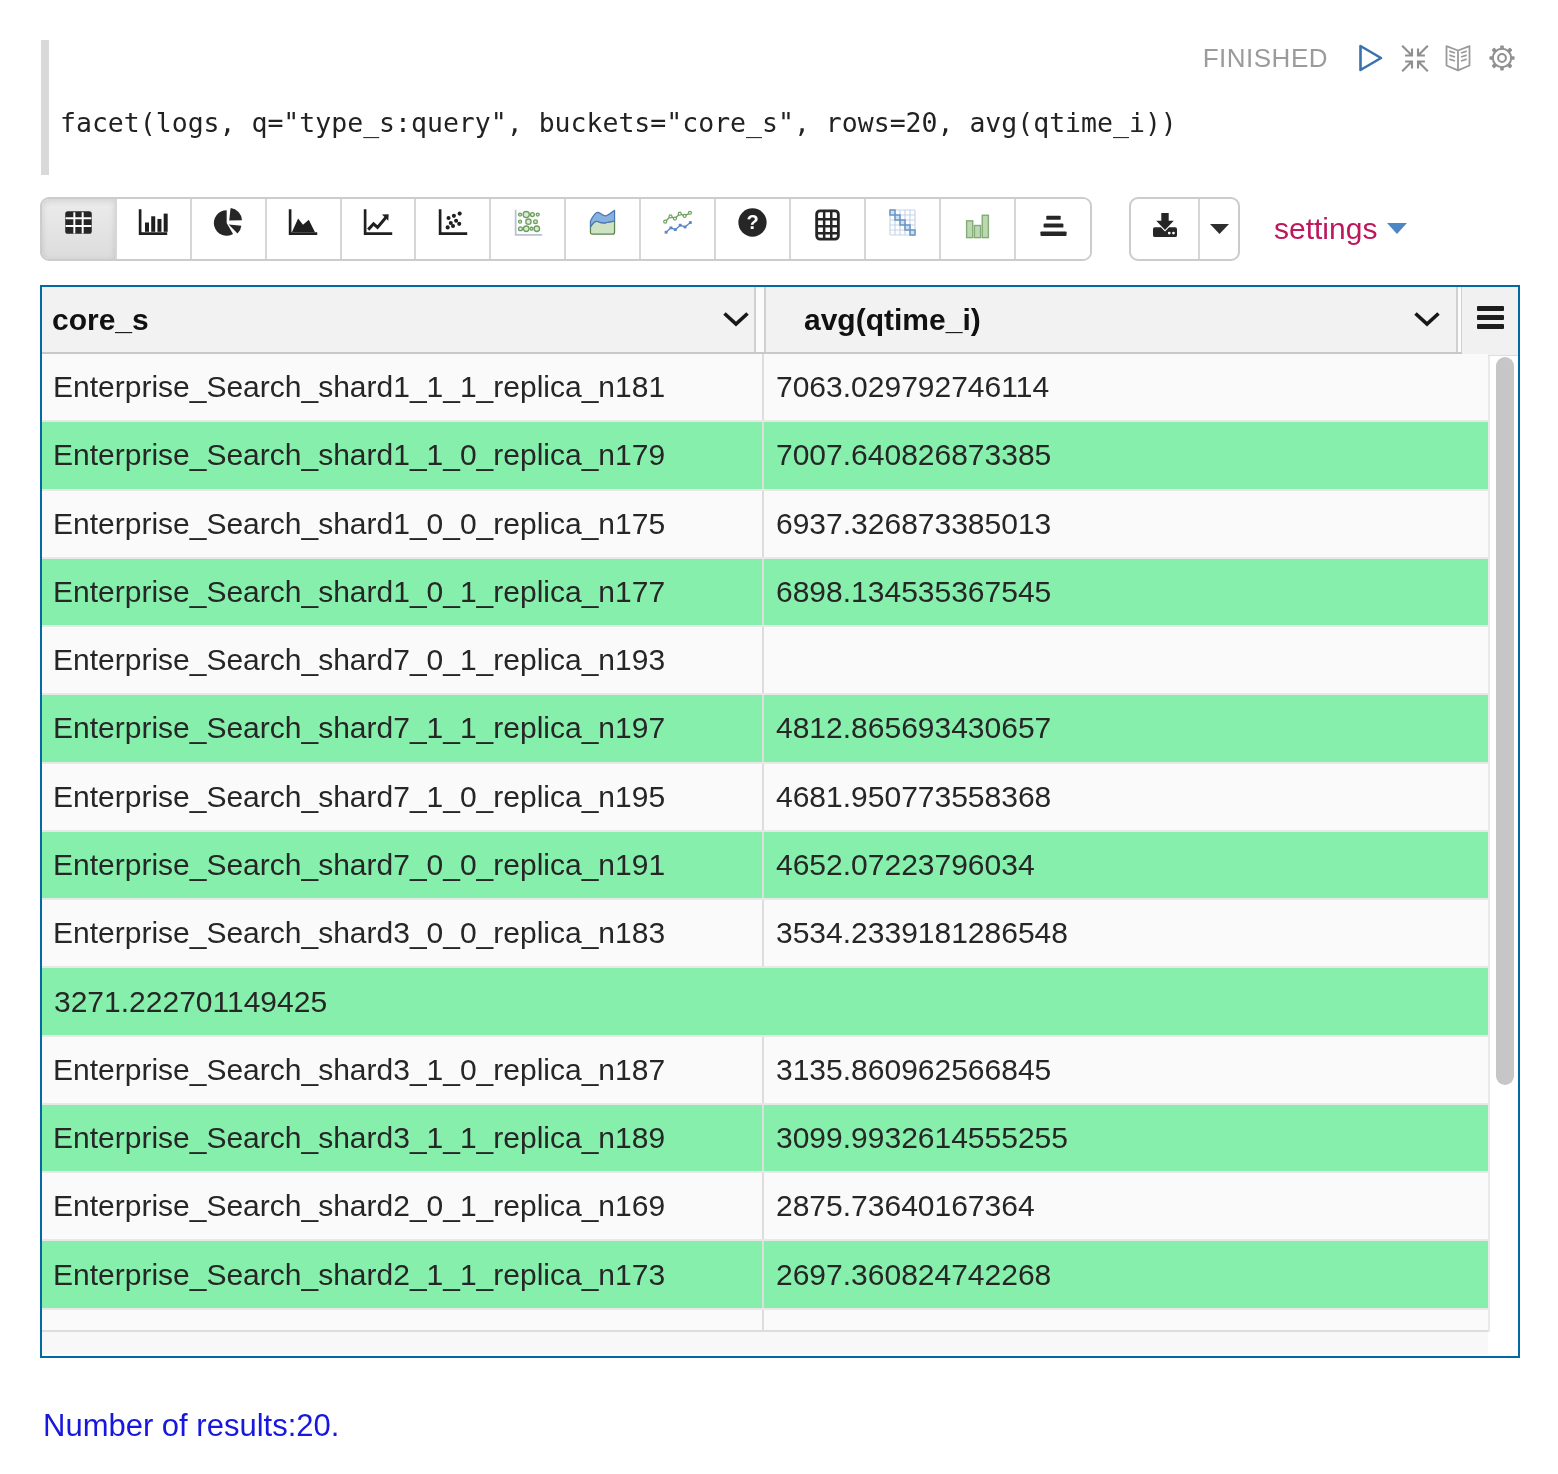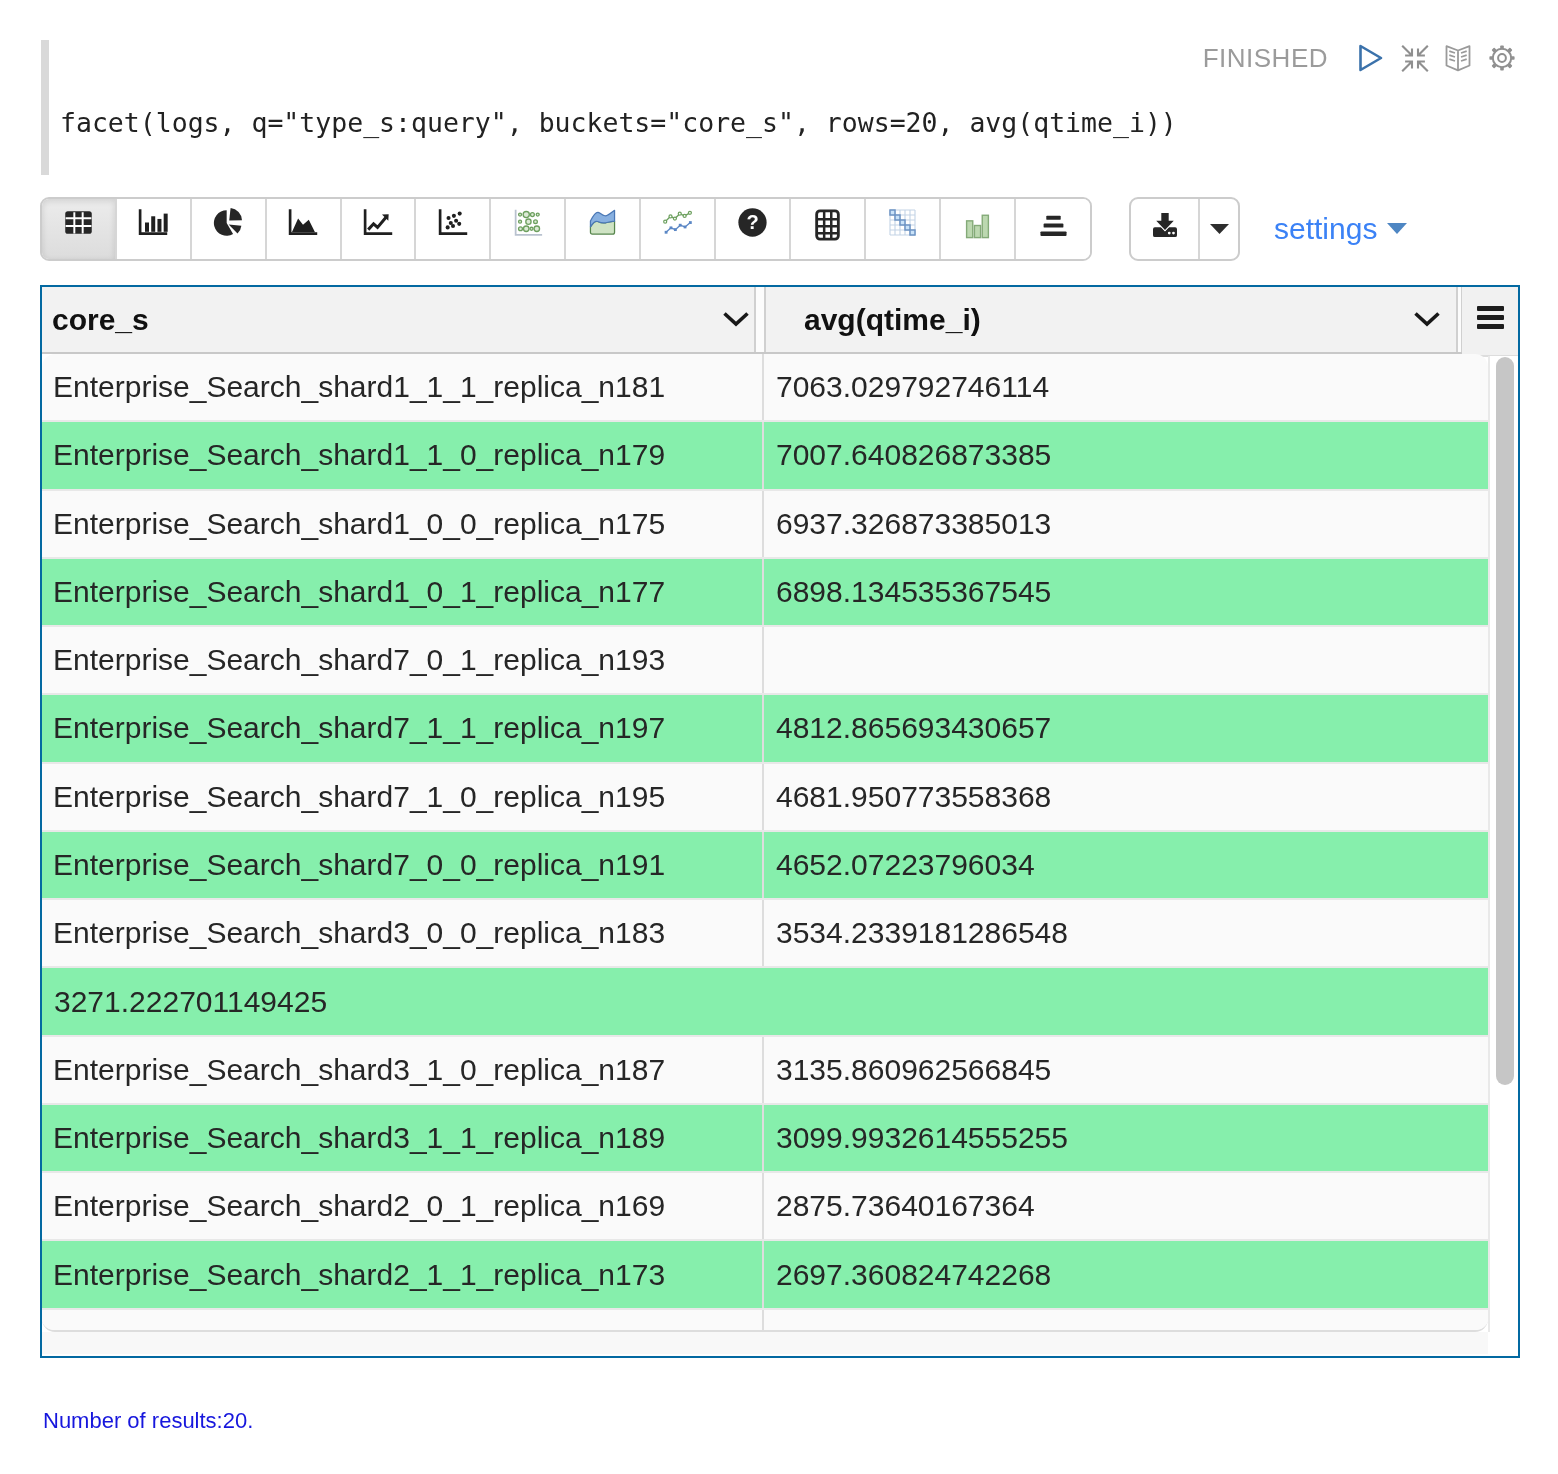--- a/index.html
+++ b/index.html
@@ -22,47 +22,47 @@
   .chart-group { position:absolute; left:0; top:0; height:64px; display:flex; border:2px solid #ccc; border-radius:9px; background:#fff; }
   .chart-btn { width:74.9px; height:60px; display:flex; align-items:center; justify-content:center;
     border-right:2px solid #d6d6d6; background:#fff; cursor:pointer; padding-bottom:9px; }
   .chart-btn:last-child { border-right:none; border-radius:0 7px 7px 0; }
   .chart-btn:first-child { border-radius:7px 0 0 7px; }
   .chart-btn.selected { background:linear-gradient(#ececec,#dcdcdc); box-shadow:inset 0 2px 6px rgba(0,0,0,0.12); }
   .dl-group { position:absolute; left:1089px; top:0; height:64px; display:flex; border:2px solid #ccc; border-radius:9px; background:#fff; }
   .dl-btn { width:69px; height:60px; display:flex; align-items:center; justify-content:center; border-right:2px solid #d6d6d6; cursor:pointer; padding-bottom:9px; }
   .dl-caret-btn { width:38px; height:60px; display:flex; align-items:center; justify-content:center; cursor:pointer; }
   .settings { position:absolute; left:1234px; top:0; height:64px; display:flex; align-items:center; cursor:pointer; }
-  .settings-label { font-size:30px; color:#3b82f6; }
+  .settings-label { font-size:30px; color:#be185d; }
   .settings-caret { margin-left:10px; }
 
   
   .grid { position:absolute; left:40px; top:285px; width:1480px; height:1073px; border:2px solid #0369a1; background:#fff; }
   .grid-header { position:absolute; left:0; top:0; width:1476px; height:67px; background:#f2f2f2; border-bottom:2px solid #c8c8c8; }
   .hcell { position:absolute; top:0; height:65px; display:flex; align-items:center; }
   .hcell-label { font-size:30px; font-weight:bold; color:#111; padding-left:10px; }
   .hcell-caret { position:absolute; top:24px; cursor:pointer; }
   .hline { position:absolute; top:0; width:2px; height:65px; background:#d0d0d0; }
   .hgap { position:absolute; top:0; width:8px; height:65px; background:#fcfcfc; }
   .menu-box { position:absolute; left:1420px; top:0; width:56px; height:70px; background:#f1f1f1; border-bottom:2px solid #ddd; display:flex; align-items:center; justify-content:center; padding-bottom:5px; cursor:pointer; }
 
-  .grid-body { position:absolute; left:0; top:67px; width:1446px; height:978px; overflow:hidden; border-bottom:2px solid #ddd;border-radius:13px; }
+  .grid-body { position:absolute; left:0; top:67px; width:1446px; height:978px; overflow:hidden; border-bottom:2px solid #ddd; }
   .grid-row { position:relative; width:100%; height:68.28px; border-bottom:2px solid #e8e8e8; background:#86efac; display:flex; }
   .grid-row.odd { background:#fafafa; }
   .grid-row:last-child { border-bottom:none; }
   .cell { font-size:30px; color:#262626; display:flex; align-items:center; overflow:hidden; white-space:nowrap; }
   .cell.c1 { width:722px; border-right:2px solid #ddd; padding-left:11px; }
   .cell.c2 { width:724px; padding-left:12px; }
 
   .vscroll { position:absolute; left:1446px; top:69px; width:30px; height:976px; background:#fff; border-left:2px solid #e9e9e9; }
   .vthumb { position:absolute; left:6px; top:1px; width:18px; height:728px; background:#c6c6c6; border-radius:9px; }
   .hscroll { position:absolute; left:0; top:1045px; width:1446px; height:22px; background:#f8f8f8; }
 
   
-  .results { position:absolute; left:43px; top:1408px; font-size:22px; color:#1717dd; }
+  .results { position:absolute; left:43px; top:1408px; font-size:31px; color:#1717dd; }
 </style>
 </head>
 <body>
 
 <div class="page">
 
   <div class="controls">
     <span class="status">FINISHED</span>
     <span class="ctl-icon" style="margin-right:17px;">
       <svg width="26" height="28" viewBox="0 0 26 28">

